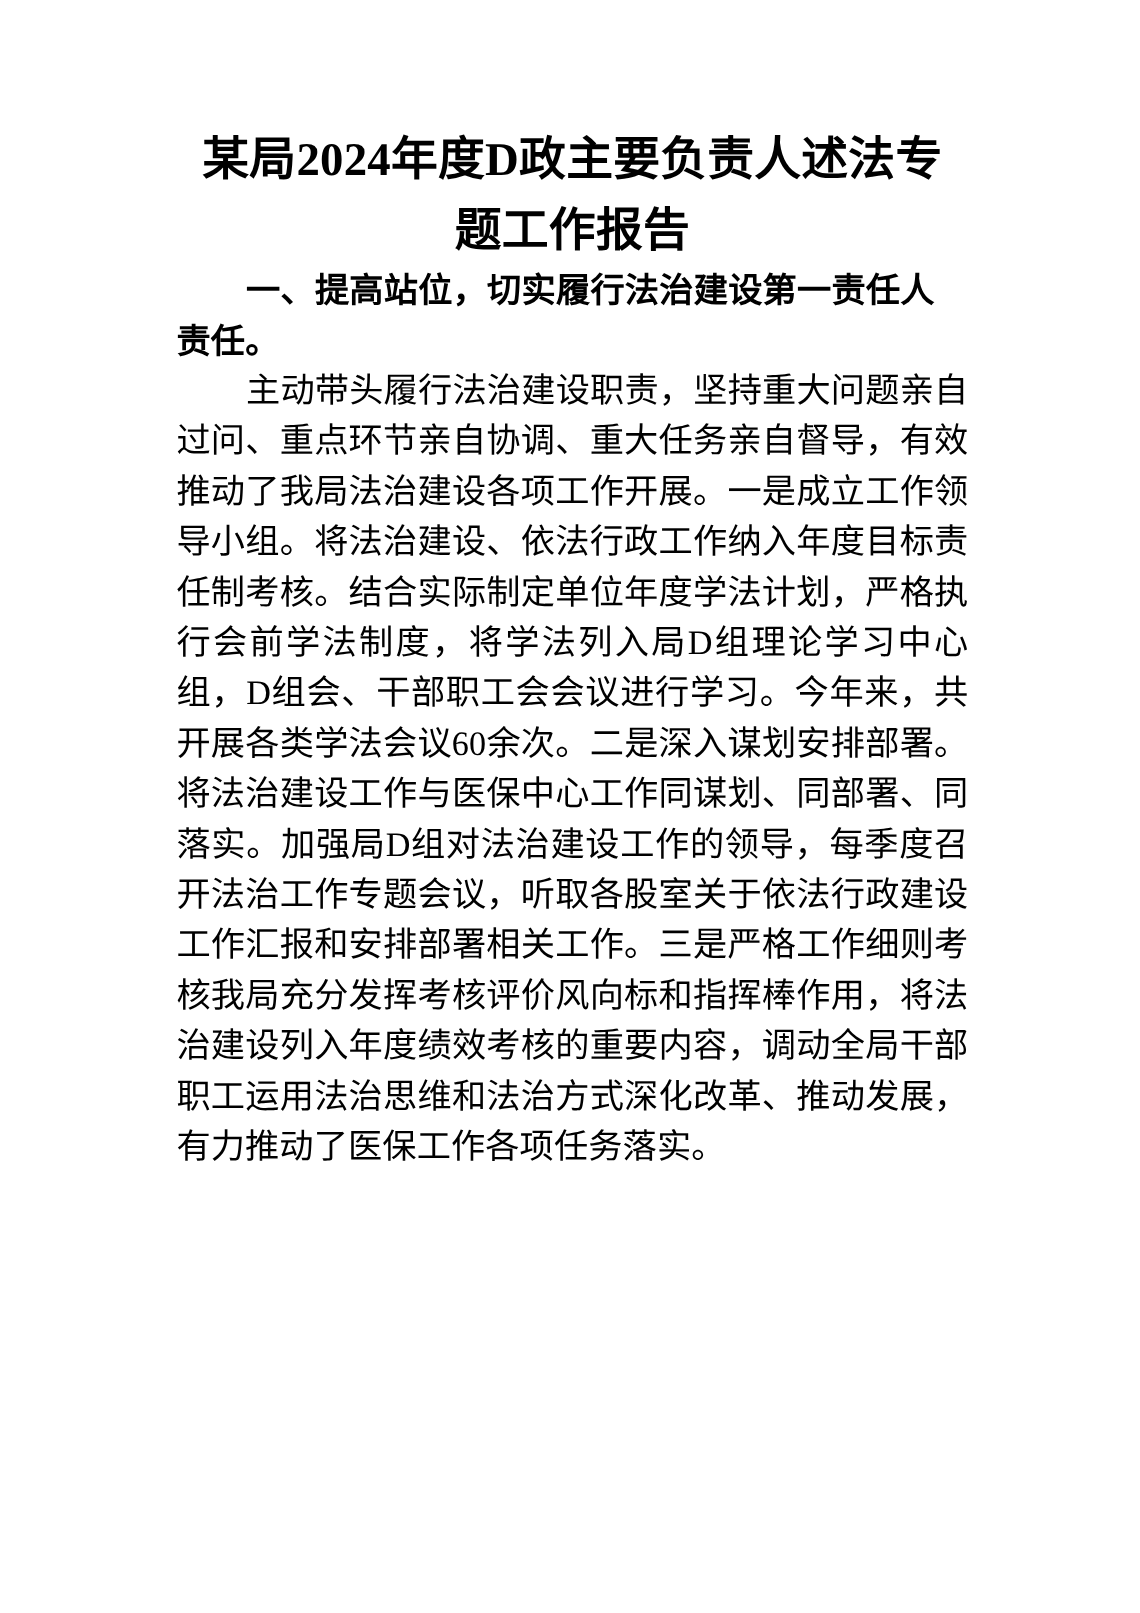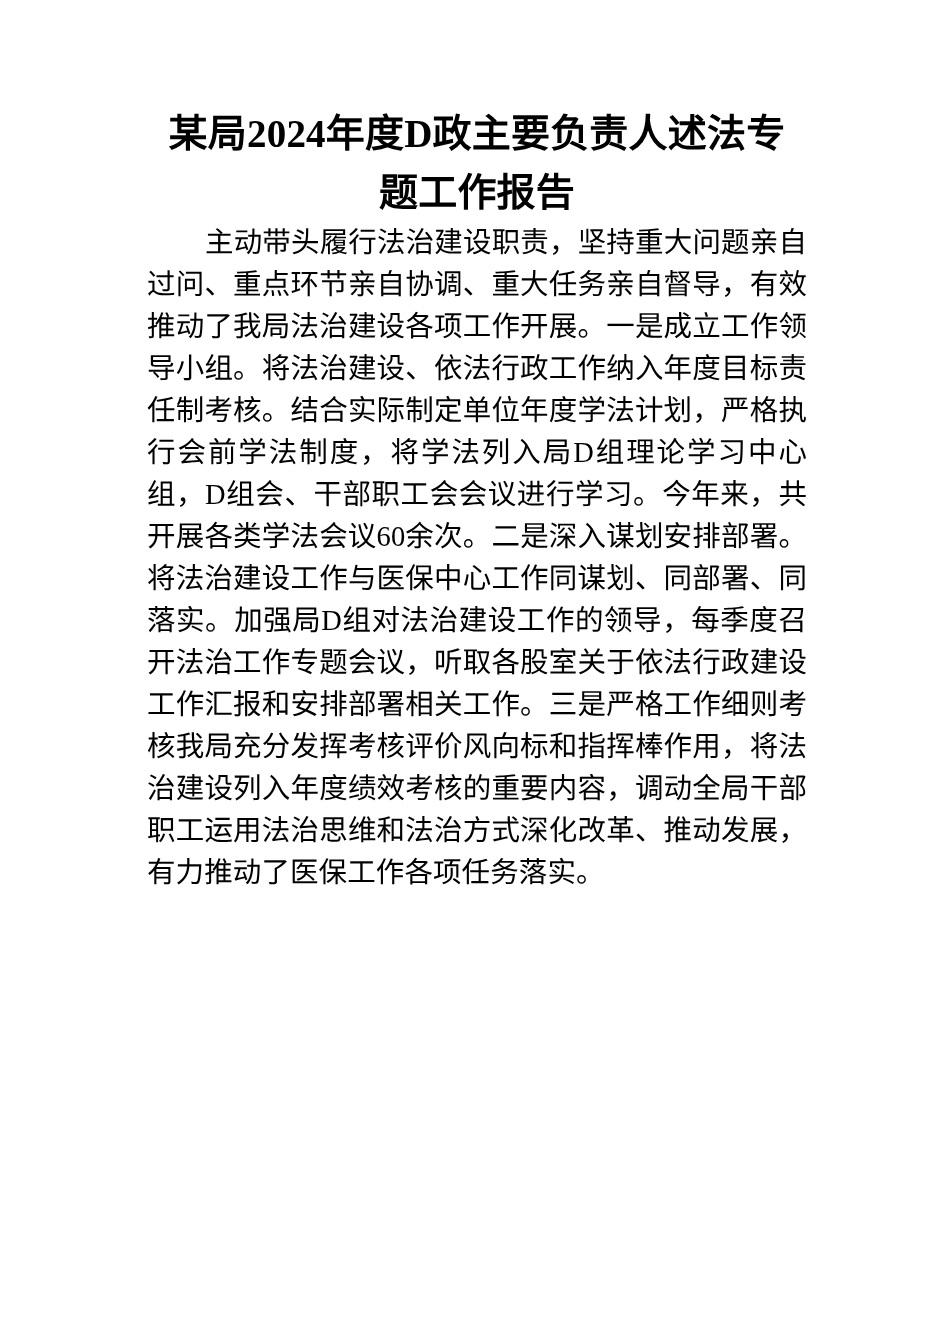--- a/index.html
+++ b/index.html
@@ -74,18 +74,19 @@
 </head>
 <body>
 
 <div class="page">
 
   <div class="doc-body">
 
     <h1 class="doc-title">某局2024年度D政主要负责人述法专题工作报告</h1>
 
 
+    <p class="section-heading">一、提高站位，切实履行法治建设第一责任人责任。</p>
 
     <p class="para">主动带头履行法治建设职责，坚持重大问题亲自过问、重点环节亲自协调、重大任务亲自督导，有效推动了我局法治建设各项工作开展。一是成立工作领导小组。将法治建设、依法行政工作纳入年度目标责任制考核。结合实际制定单位年度学法计划，严格执行会前学法制度，将学法列入局D组理论学习中心组，D组会、干部职工会会议进行学习。今年来，共开展各类学法会议60余次。二是深入谋划安排部署。将法治建设工作与医保中心工作同谋划、同部署、同落实。加强局D组对法治建设工作的领导，每季度召开法治工作专题会议，听取各股室关于依法行政建设工作汇报和安排部署相关工作。三是严格工作细则考核我局充分发挥考核评价风向标和指挥棒作用，将法治建设列入年度绩效考核的重要内容，调动全局干部职工运用法治思维和法治方式深化改革、推动发展，有力推动了医保工作各项任务落实。</p>
 
   </div>
 
 </div>
 
 </body></html>

